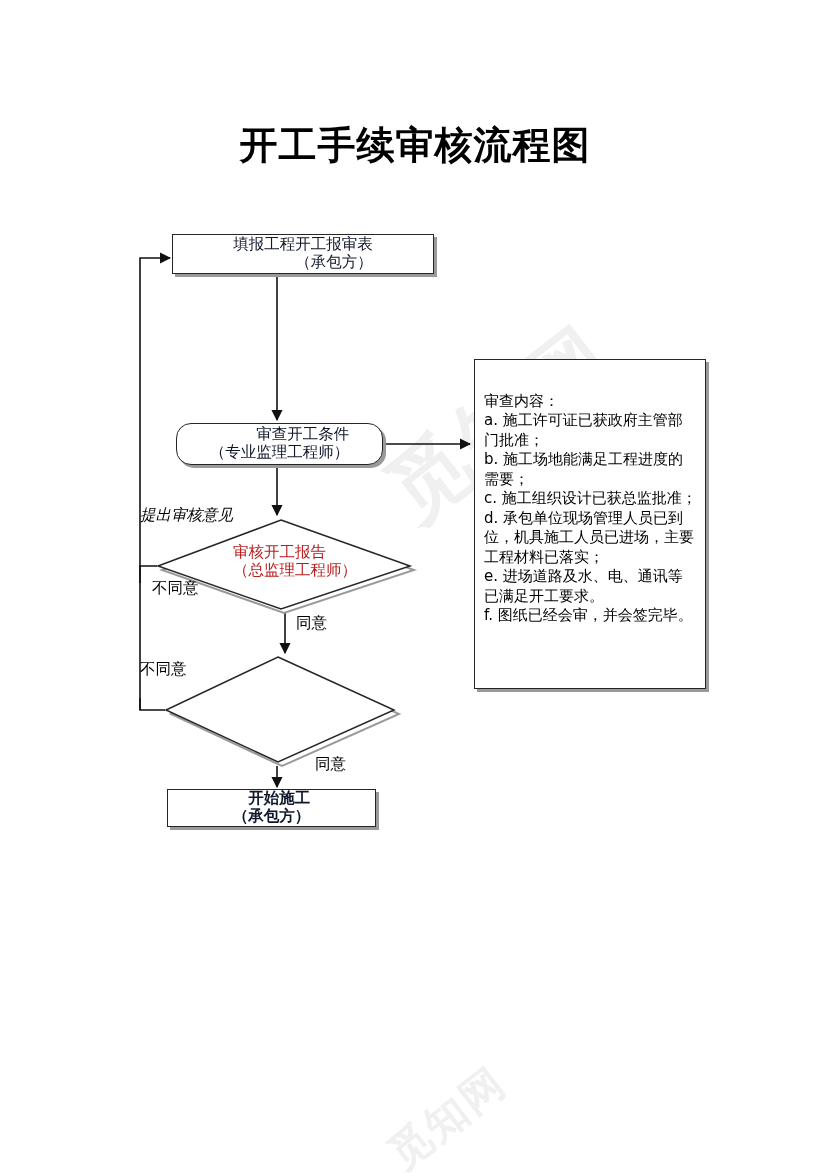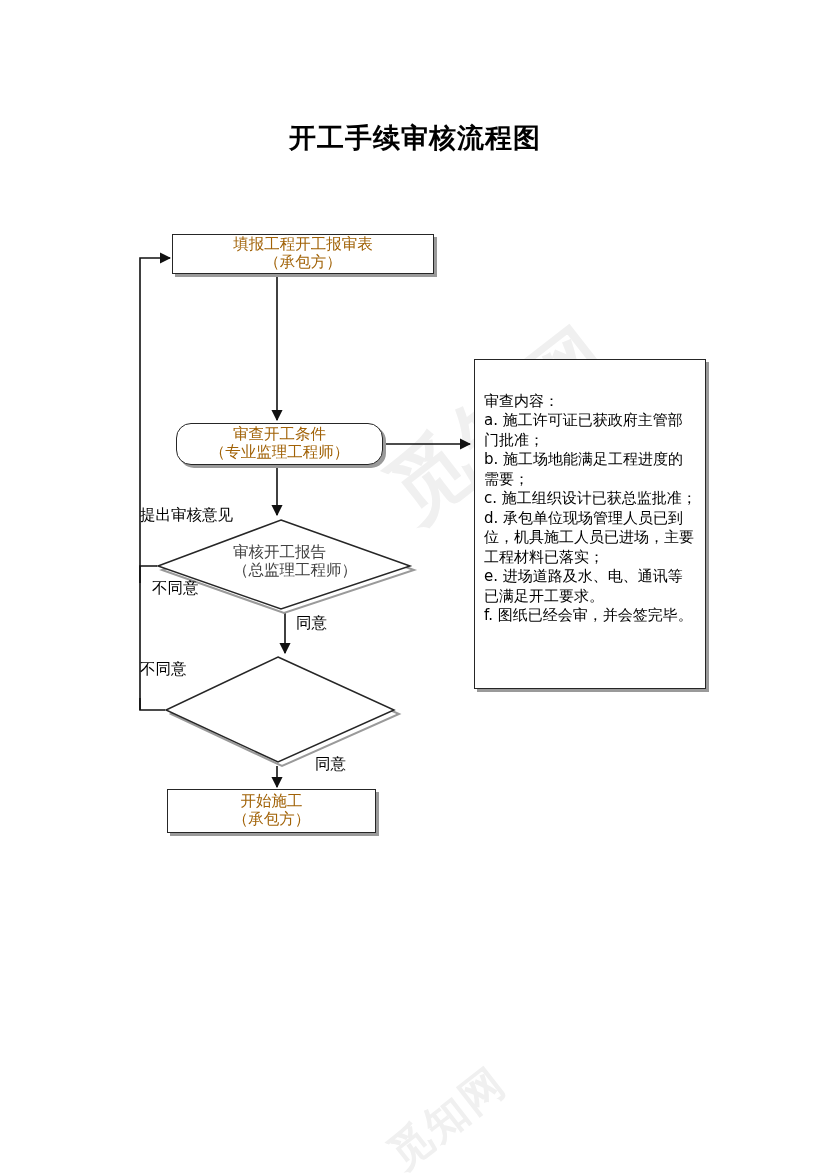--- a/index.html
+++ b/index.html
@@ -33,21 +33,21 @@
   .wm-main  { left: 372px; top: 370px; }
   .wm-small { left: 380px; top: 1090px; font-size: 42px; letter-spacing: 3px; transform: rotate(-38deg); }
 
   
   .title {
     position: absolute;
     left: 0;
     top: 120px;
     width: 830px;
     text-align: center;
-    font-size: 27px;
+    font-size: 38px;
     font-weight: bold;
     color: #000;
     letter-spacing: 1px;
     z-index: 5;
   }
 
   
   .node {
     position: absolute;
     z-index: 4;
@@ -56,33 +56,33 @@
   .box {
     border: 1.4px solid #262626;
     background: #ffffff;
     box-shadow: 3px 3px 0 0 #9a9a9a;
     display: flex;
     flex-direction: column;
     align-items: center;
     justify-content: center;
     line-height: 1.16;
     font-size: 15.5px;
-    color: #a16207;
-    text-align: center;
+    color: #0f172a;
+    text-align: right;
     white-space: pre-line;
   }
 
   .diamond-wrap { position: absolute; z-index: 4; }
   .diamond-wrap svg { position: absolute; left: 0; top: 0; overflow: visible; }
   .diamond-label {
     position: absolute;
     z-index: 5;
     font-size: 15.5px;
     line-height: 1.18;
-    color: #404040;
+    color: #b91c1c;
     white-space: pre-line;
     text-align: left;
   }
 
   
   .panel {
     position: absolute;
     border: 1.4px solid #262626;
     background: #ffffff;
     box-shadow: 3px 3px 0 0 #9a9a9a;
@@ -169,34 +169,34 @@
 （总监理工程师）</div>
   </div>
 
   <div class="diamond-wrap" style="left:165px; top:655px; width:234px; height:112px;">
     <svg width="234" height="112" viewBox="0 0 234 112">
       <polygon points="113,3 230,56 113,108 2,56" fill="#ffffff" stroke="#9a9a9a" stroke-width="2" transform="translate(4,3)"></polygon>
       <polygon points="113,2 229,55 113,107 1,55" fill="#ffffff" stroke="#262626" stroke-width="1.5"></polygon>
     </svg>
   </div>
 
-  <div class="node box" style="left:167px; top:789px; width:209px; height:44px;">
+  <div class="node box" style="left:167px; top:789px; width:209px; height:38px;font-weight:bold;">
     <span>开始施工
 （承包方）</span>
   </div>
 
   <div class="panel" style="left:474px; top:359px; width:232px; height:330px;">
     <span>审查内容：
 a. 施工许可证已获政府主管部门批准；
 b. 施工场地能满足工程进度的需要；
 c. 施工组织设计已获总监批准；
 d. 承包单位现场管理人员已到位，机具施工人员已进场，主要工程材料已落实；
 e. 进场道路及水、电、通讯等已满足开工要求。
 f. 图纸已经会审，并会签完毕。</span>
   </div>
 
-  <div class="edge-label" style="left:140px; top:505px;">提出审核意见</div>
+  <div class="edge-label" style="left:140px; top:505px;font-style:italic;">提出审核意见</div>
   <div class="edge-label" style="left:152px; top:578px;">不同意</div>
   <div class="edge-label" style="left:296px; top:613px;">同意</div>
   <div class="edge-label" style="left:140px; top:659px;">不同意</div>
   <div class="edge-label" style="left:315px; top:754px;">同意</div>
 
 </div>
 
 </body></html>

